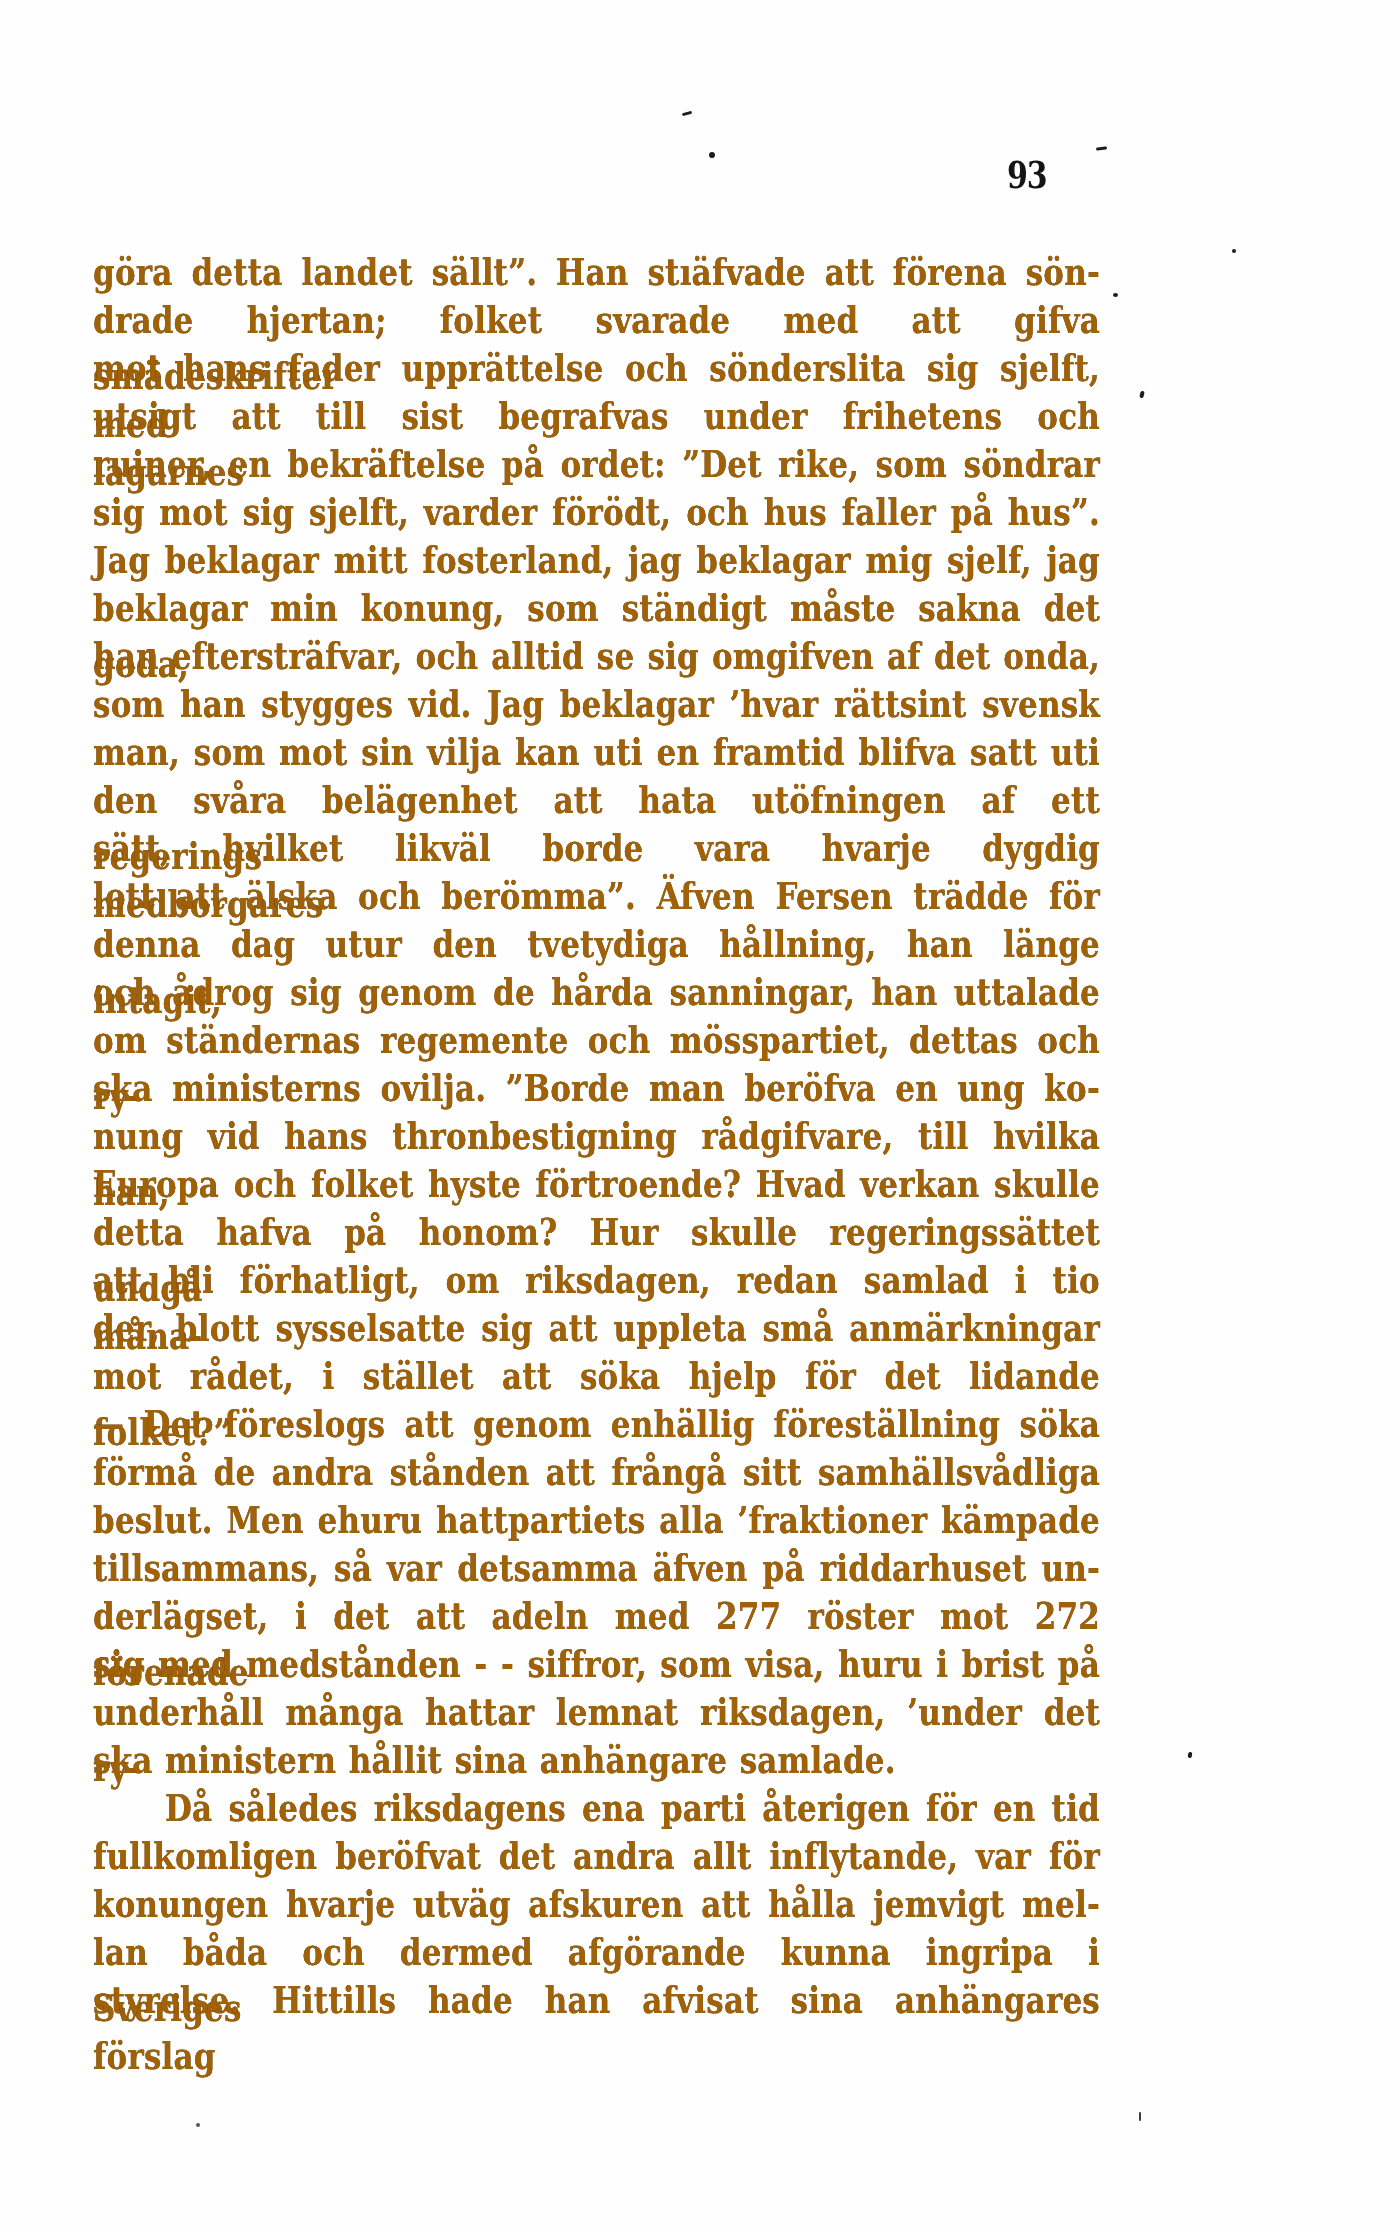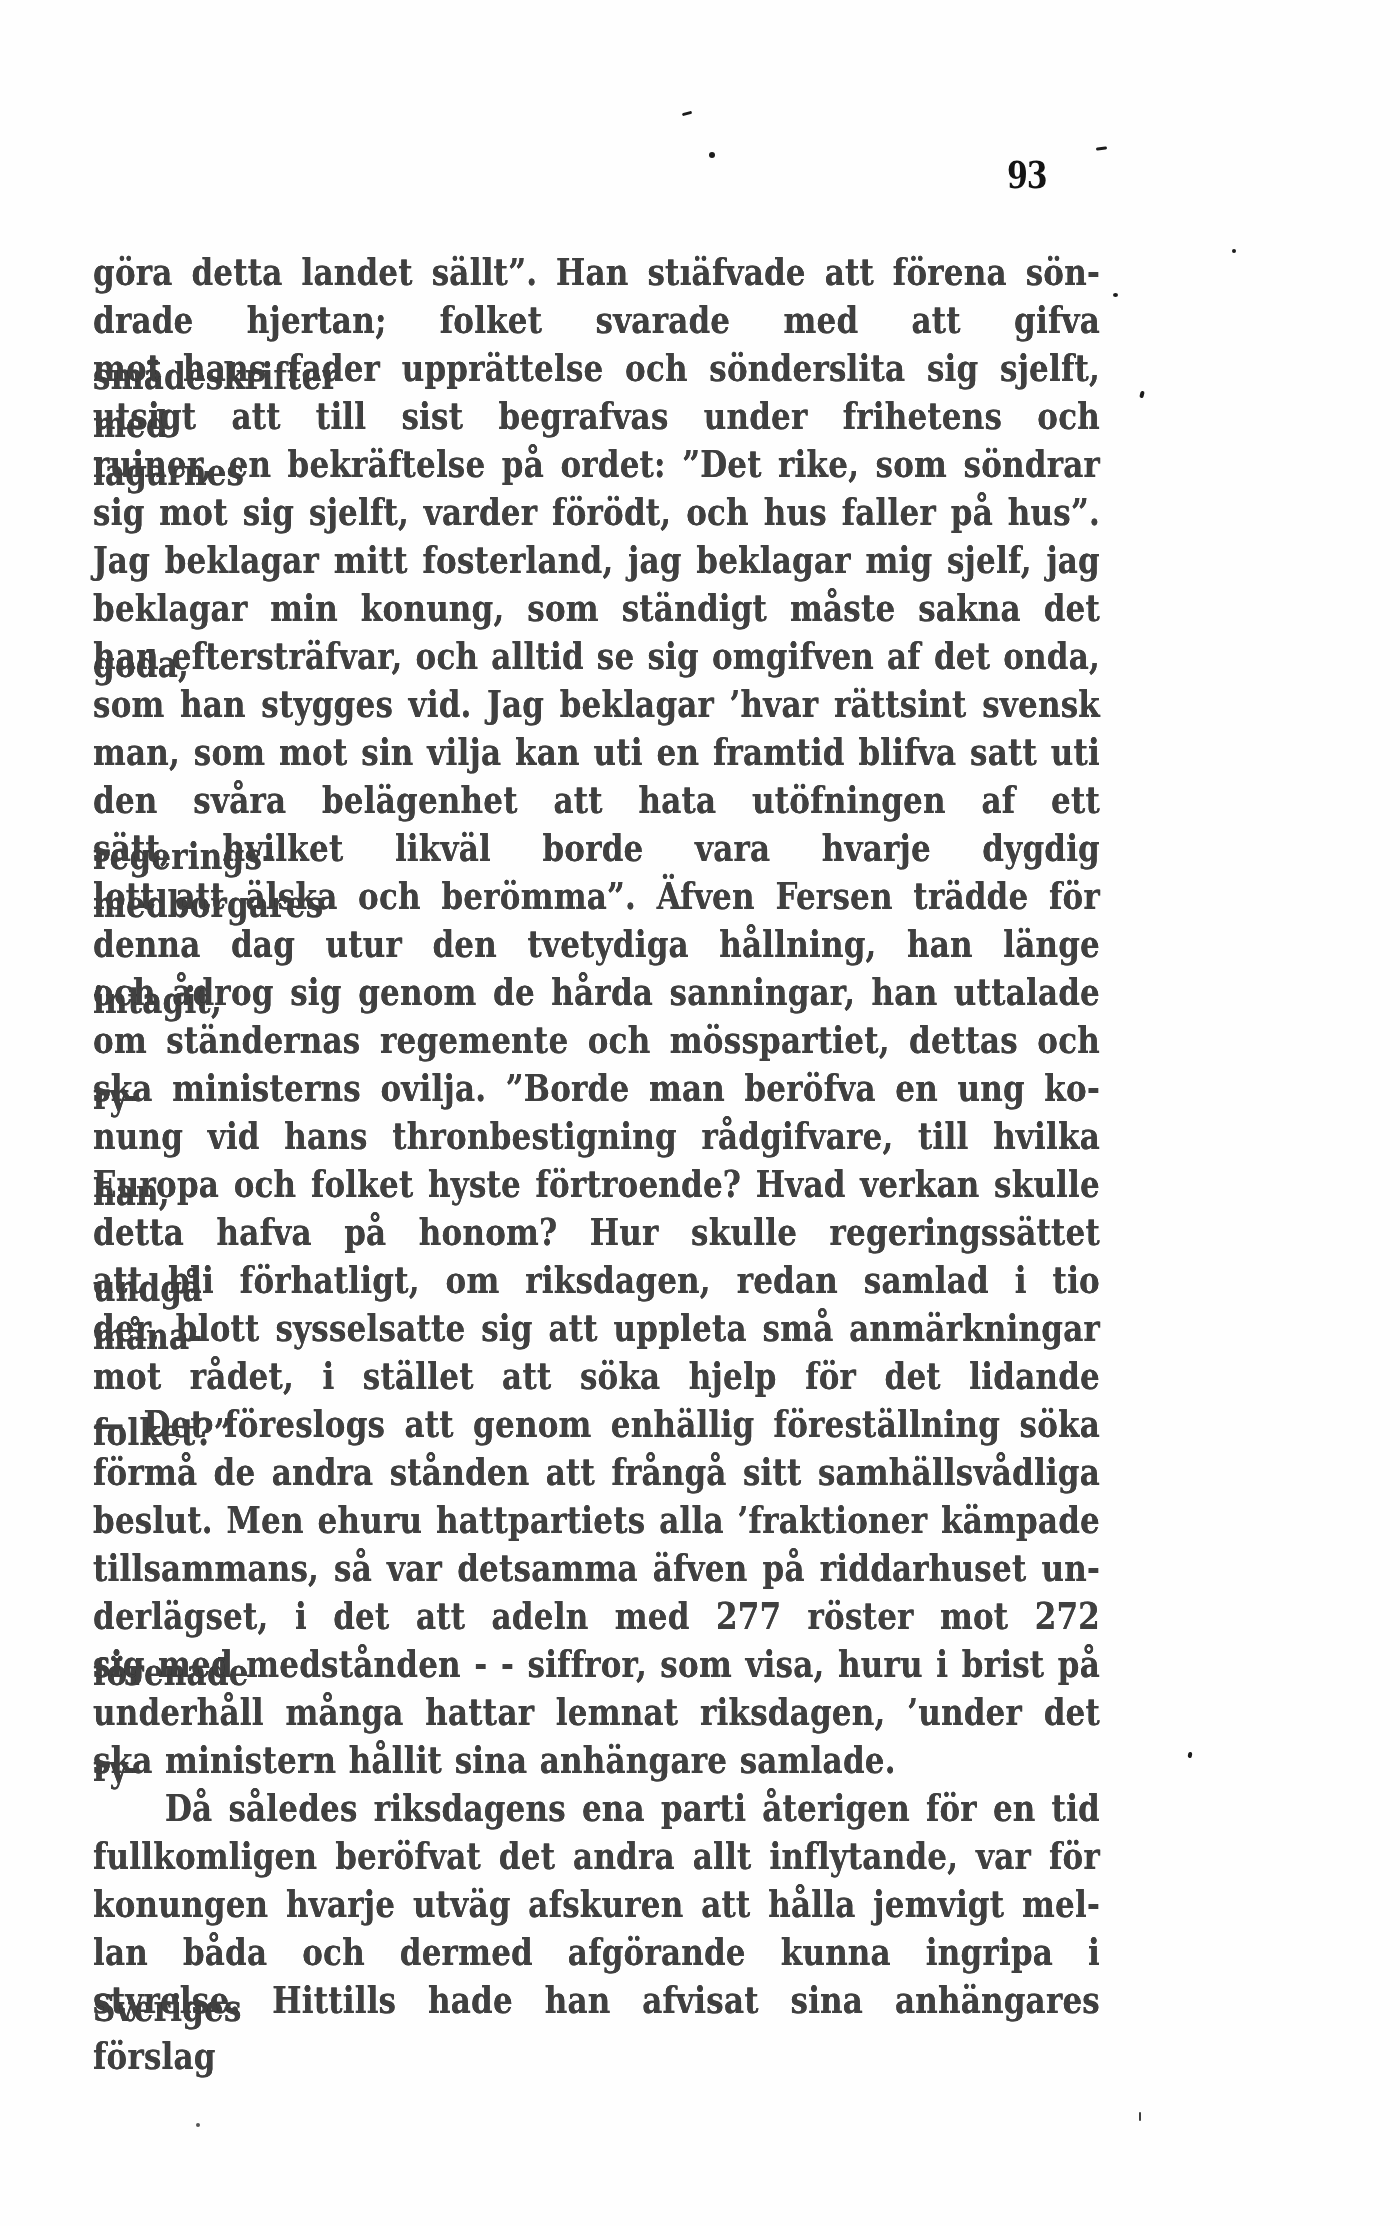--- a/index.html
+++ b/index.html
@@ -23,21 +23,21 @@
     font-weight: bold;
     letter-spacing: -1px;
     transform: scaleY(1.25);
     transform-origin: left top;
     color: #141414;
   }
   .text-block {
     position: absolute;
     left: 93px; top: 250px;
     width: 1007px;
-    color: #404040;
+    color: #a16207;
   }
   .line {
     height: 48px;
     line-height: 48px;
     font-size: 31px;
     font-weight: bold;
     text-align: justify;
     text-align-last: justify;
     letter-spacing: 0.2px;
     word-spacing: 1.5px;

